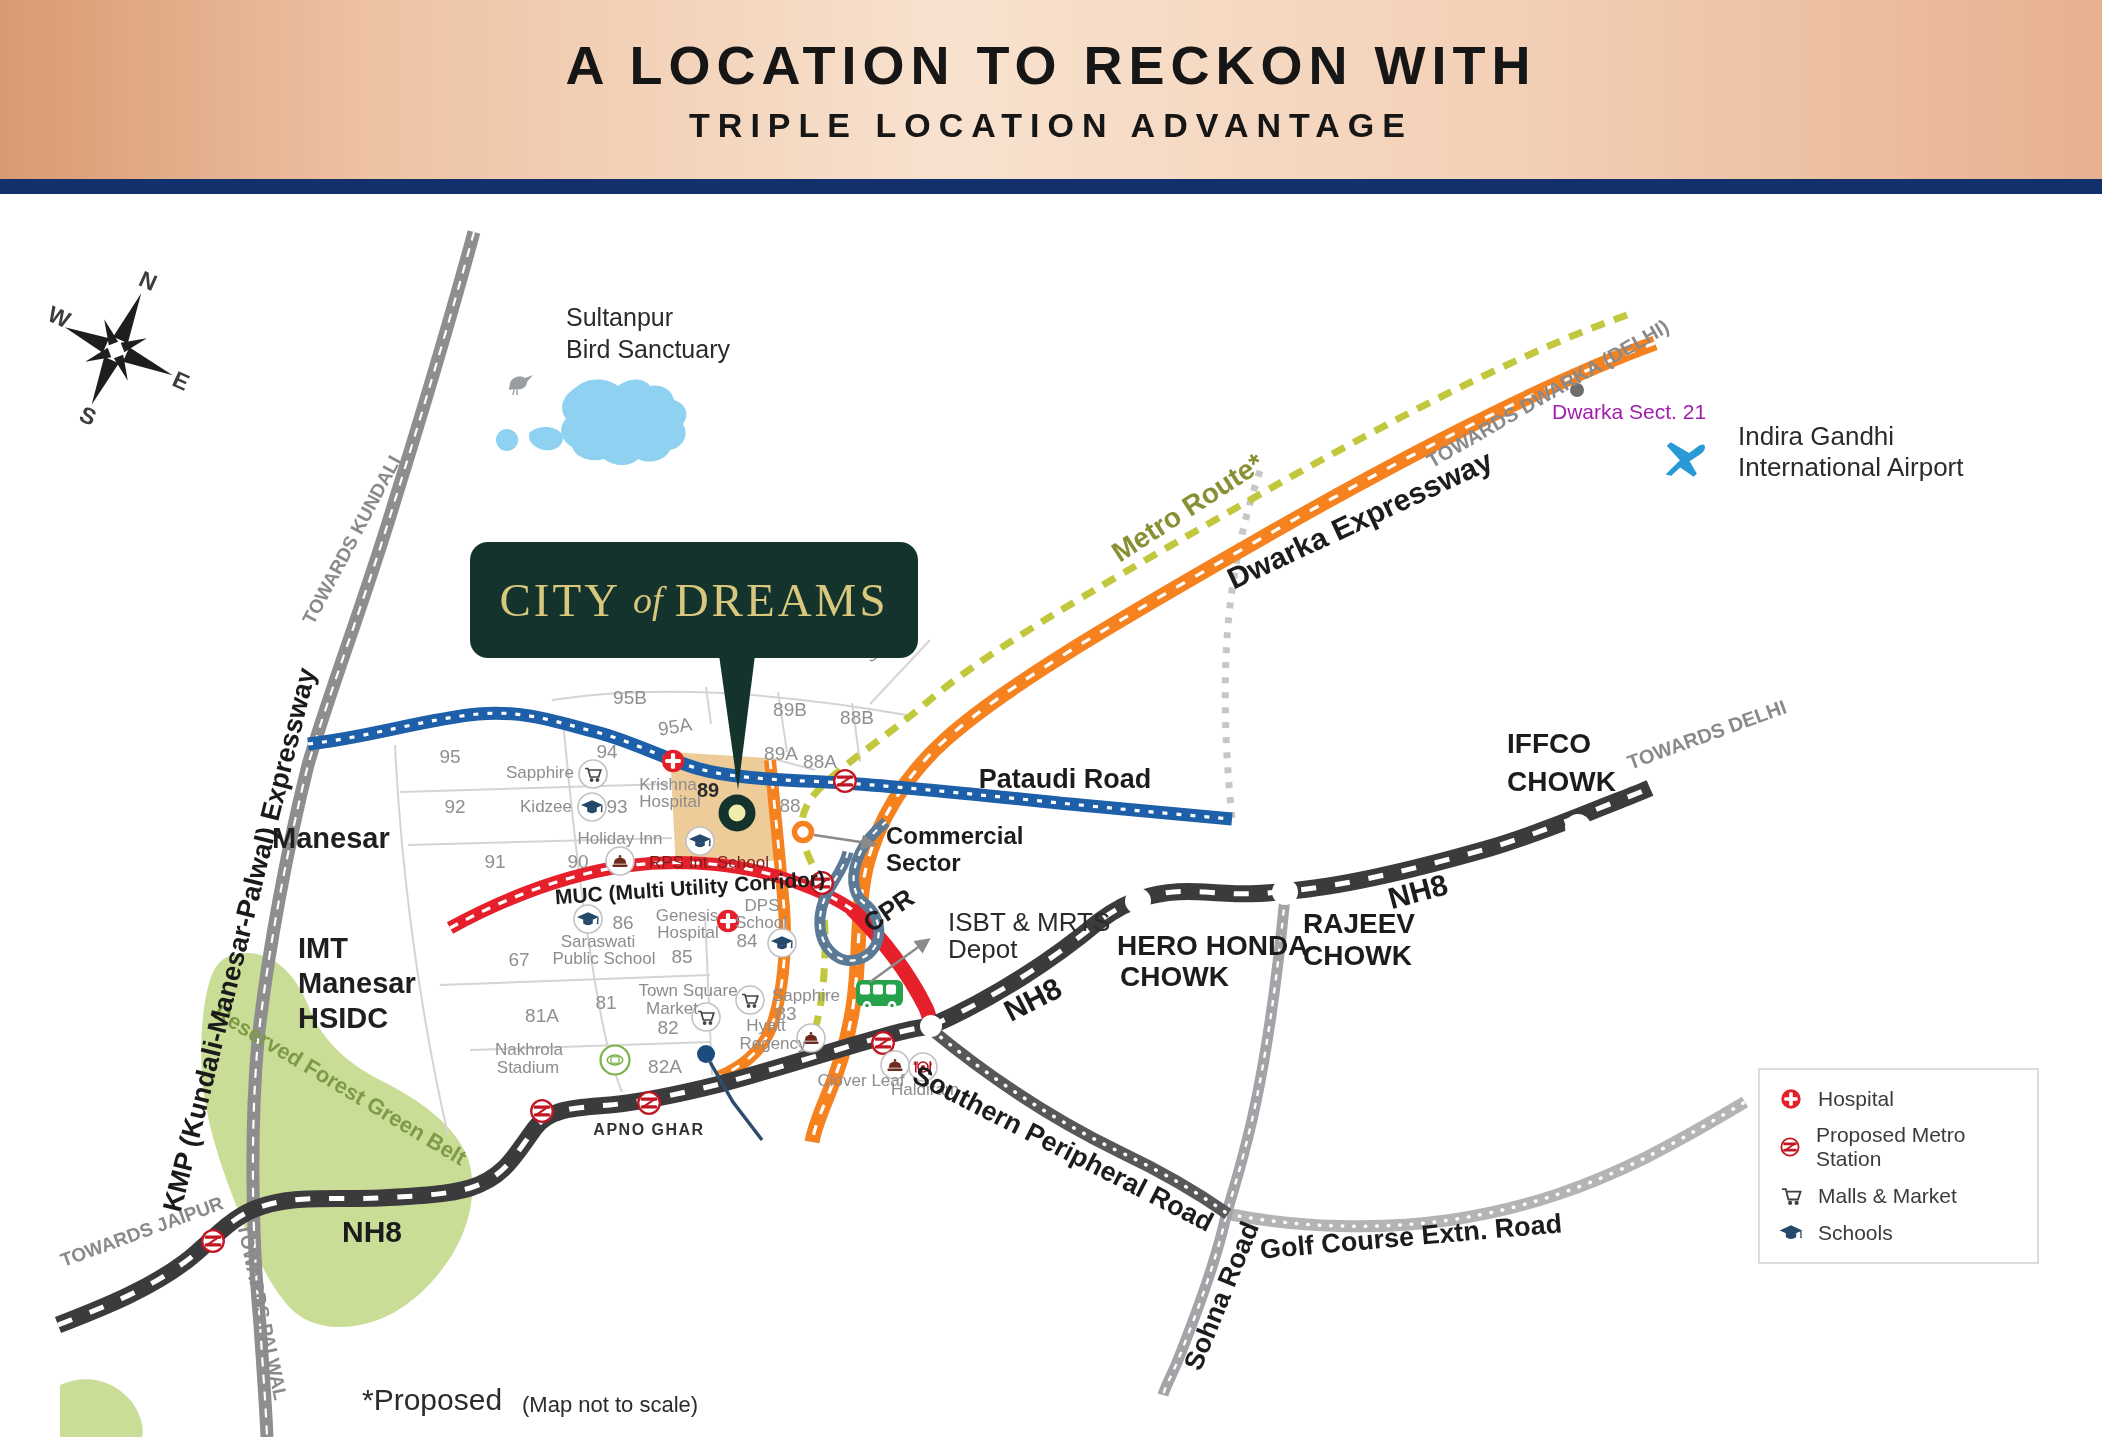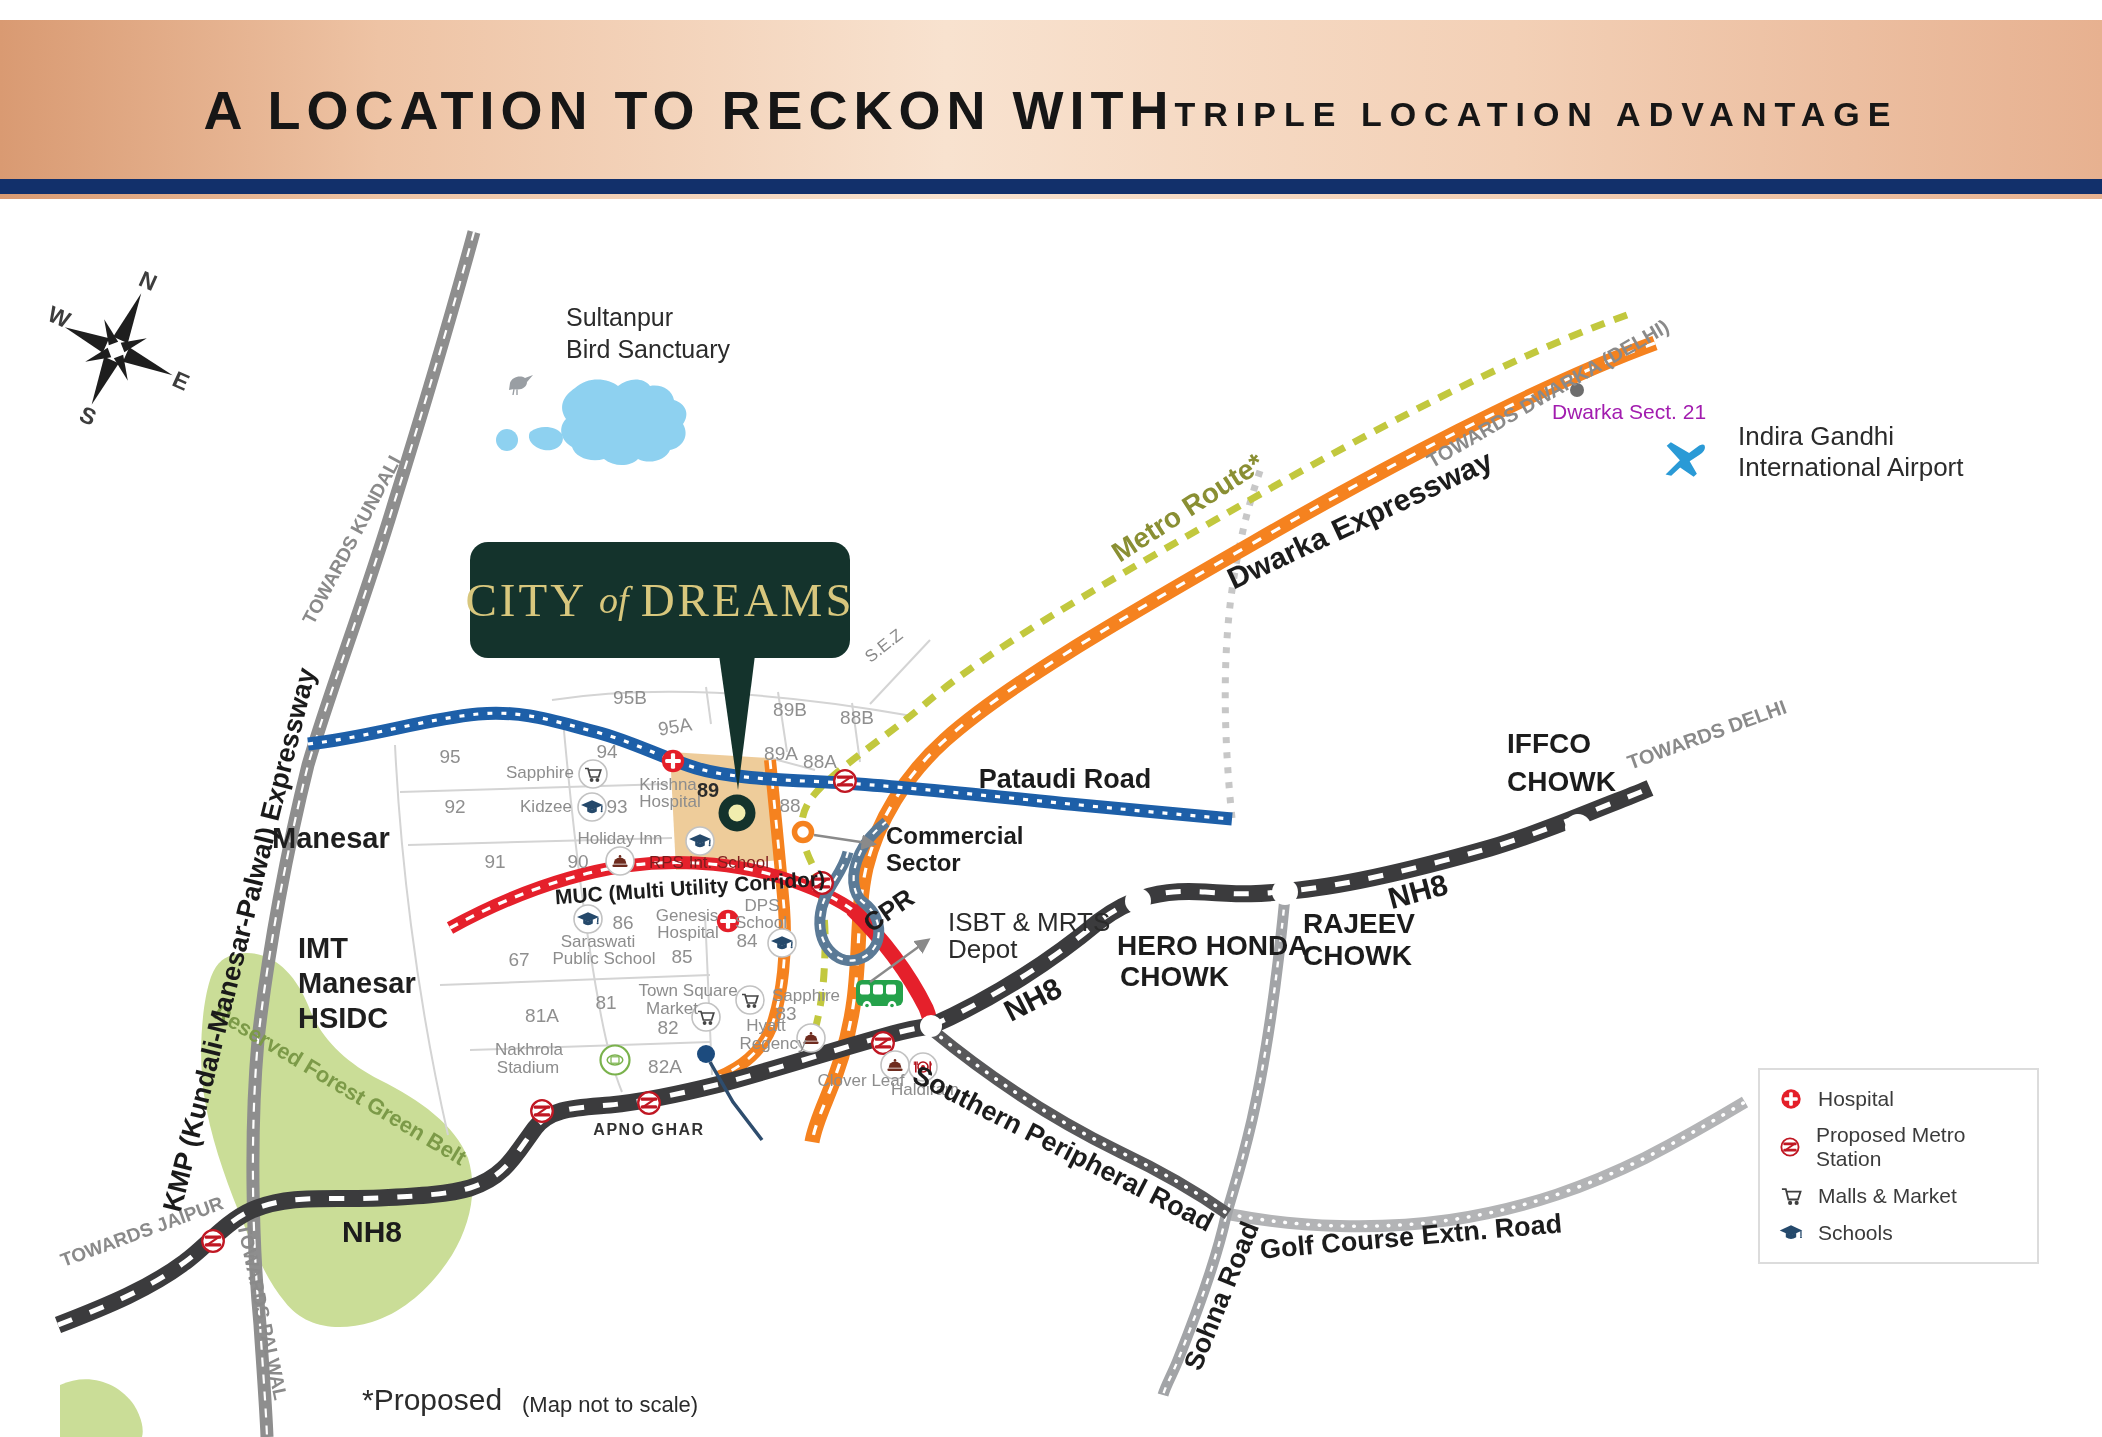--- a/index.html
+++ b/index.html
@@ -1,37 +1,37 @@
 <!DOCTYPE html>
 <html><head>
 <meta charset="utf-8">
 <style>
   html,body{margin:0;padding:0;background:#fff;}
   #stage{position:relative;width:2102px;height:1437px;overflow:hidden;background:#fff;
          font-family:"Liberation Sans",sans-serif;}
   
   #hdr{position:absolute;left:0;top:0;width:2102px;height:179px;z-index:3;
        background:linear-gradient(90deg,#d99a72 0%,#eec3a4 18%,#f8e2cf 45%,#f3d0b6 72%,#e7b190 100%);
-       display:flex;flex-direction:row;align-items:center;justify-content:center;margin-top:20px;}
+       display:flex;flex-direction:column;align-items:center;justify-content:center;}
   #hdr .t1{font-size:54px;font-weight:bold;letter-spacing:6px;color:#161616;}
   #hdr .t2{font-size:34px;font-weight:bold;letter-spacing:8px;color:#161616;margin-top:10px;}
   #navbar{position:absolute;left:0;top:179px;width:2102px;height:15px;background:#12306b;z-index:3;}
   
   .lbl{position:absolute;line-height:1.15;white-space:nowrap;color:#3d3d3d;
        transform:translate(-50%,-50%);z-index:2;}
   .tl{transform:none;}           
   .tr{transform:translate(-100%,-50%);} 
   .b{font-weight:bold;}
   .sec{font-size:19px;color:#8f8f8f;}
   .poi{font-size:17px;color:#8d8d8d;}
   .road{font-weight:bold;color:#1c1c1c;}
   .dir{font-size:19px;font-weight:bold;color:#8a8a8a;}
   svg#map{position:absolute;left:0;top:0;z-index:1;}
   
-  #logo{position:absolute;left:470px;top:542px;width:380px;height:116px;background:#14332c;
+  #logo{position:absolute;left:470px;top:542px;width:448px;height:116px;background:#14332c;
         border-radius:18px;display:flex;align-items:baseline;justify-content:center;z-index:2;
         font-family:"Liberation Serif",serif;color:#d8c77d;padding-top:0;box-sizing:border-box;}
   #logo .w{font-size:47px;letter-spacing:3px;align-self:center;}
   #logo .of{font-size:38px;font-style:italic;margin:0 12px;align-self:center;}
   
   #gallery{position:absolute;left:757px;top:1139px;width:159px;height:74px;background:#fff;
            border:3px solid #3a5a7c;border-radius:10px;display:flex;align-items:center;
            justify-content:center;font-size:31px;color:#1a1a1a;z-index:2;}
   
   #legend{position:absolute;left:1758px;top:1068px;width:281px;height:196px;background:#fff;

